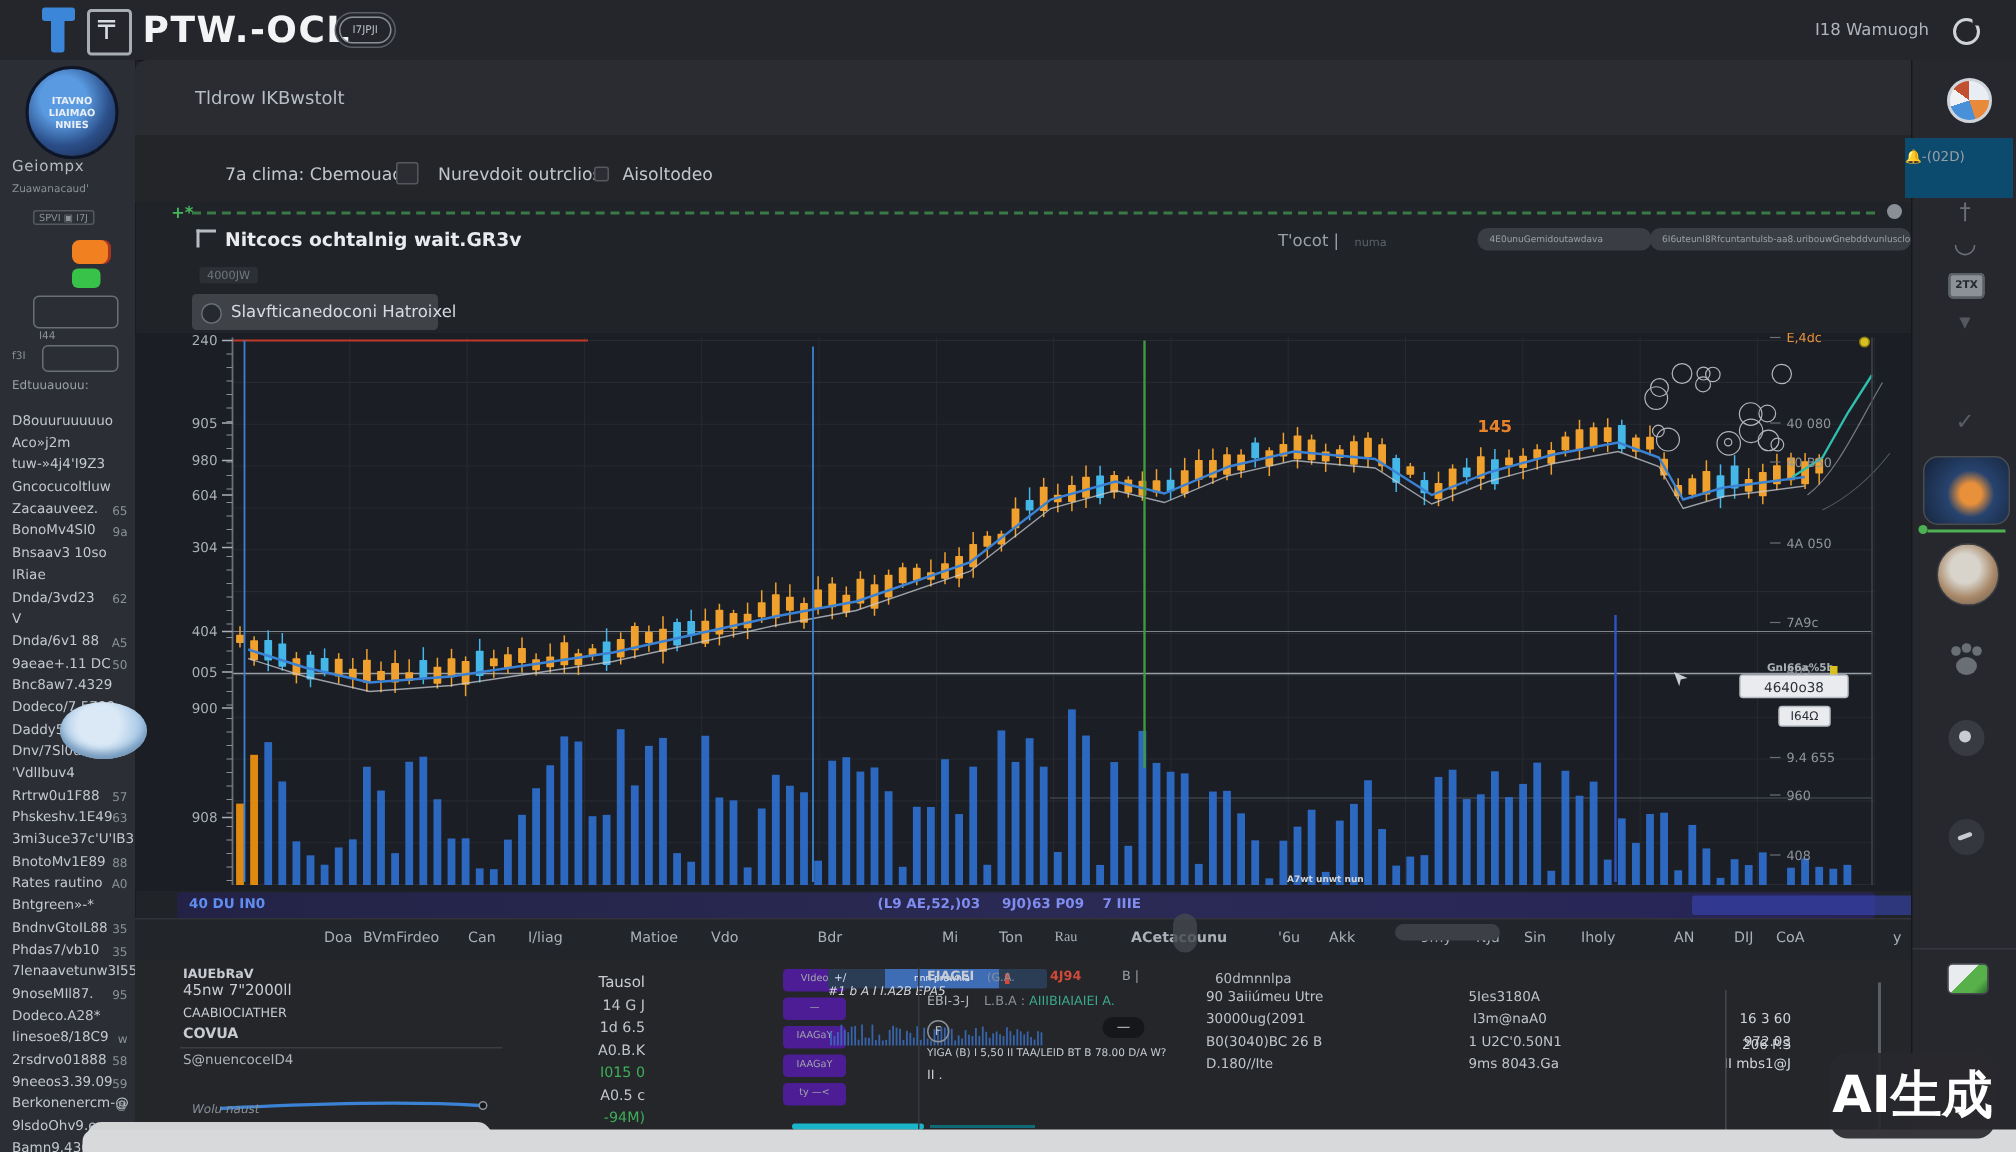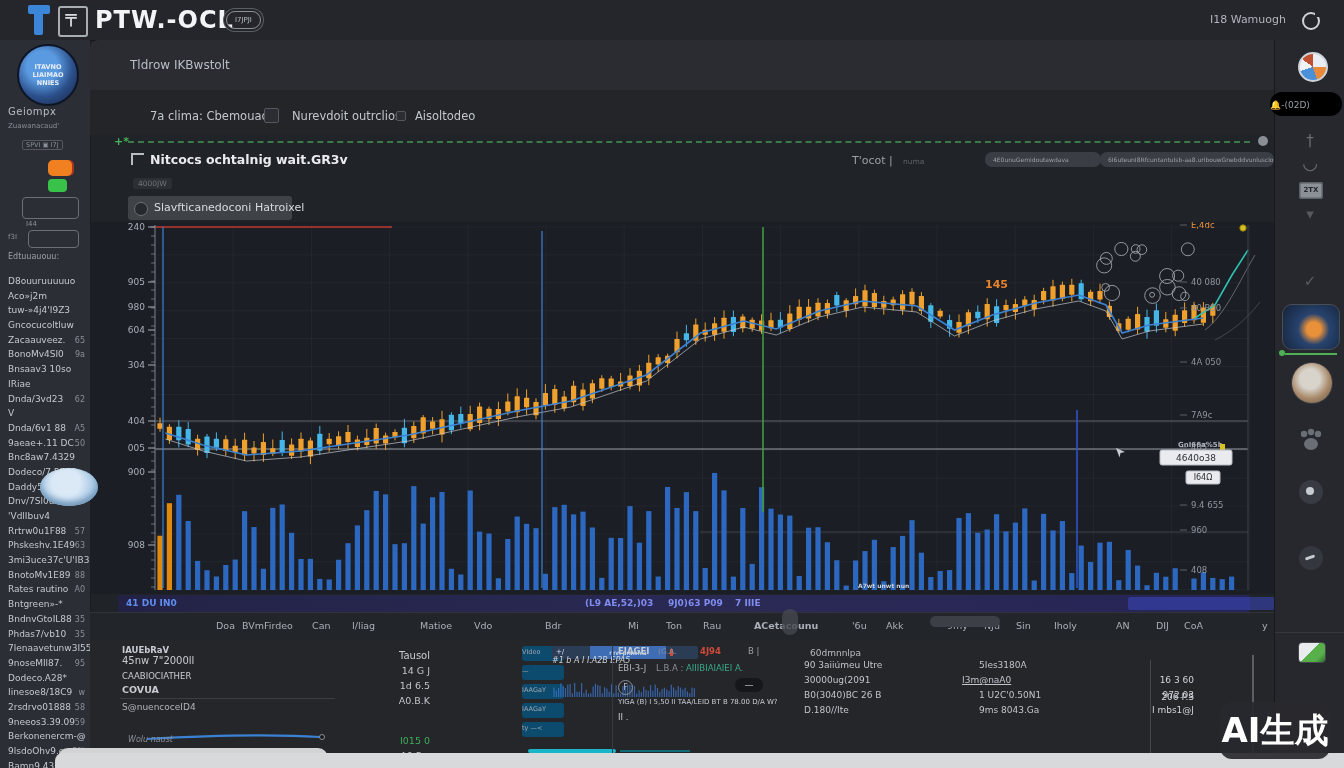--- a/index.html
+++ b/index.html
@@ -67,36 +67,36 @@
   #pbarHi{position:absolute;left:1010px;top:2px;width:238px;height:13px;background:#3b49c0;opacity:.55;border-radius:2px}
   .ptxt{position:absolute;top:3px;font-size:9px;font-weight:bold;color:#5f8df0}
   #xaxis{left:90px;top:612px;width:1184px;height:28px;background:#222529;border-top:1px solid #30333a}
   .xtick{position:absolute;top:7px;font-size:9.5px;color:#aab0b8}
   #xHandle{left:930px;top:616px;width:70px;height:11px;background:#3c4046;border-radius:6px}
   #xPill{left:782px;top:609px;width:16px;height:26px;background:#45494f;border-radius:8px;opacity:.8}
   
   #panels{left:90px;top:640px;width:1184px;height:128px;background:#24262a}
   .pA{position:absolute;font-size:8.5px;color:#c8ccd2}
   #colB div{height:15px;font-size:9.5px;color:#c0c5cb;text-align:right}
-  .btnPill{position:absolute;left:432px;width:42px;height:15px;background:#0c4a6e;border-radius:3px;
-           font-size:6.5px;color:#a0a6ad;line-height:13px}
+  .btnPill{position:absolute;left:432px;width:42px;height:15px;background:#4c1d95;border-radius:3px;
+           font-size:6.5px;color:#a0a6ad;text-align:center;line-height:13px}
   #pdBar{left:462px;top:6px;width:146px;height:13px;background:#2b3c55;border-radius:2px;overflow:hidden}
   #pdBarMid{position:absolute;left:38px;top:0;width:76px;height:13px;background:#3f6db5;color:#eef2f8;font-size:6px;line-height:13px;text-align:center;overflow:hidden}
   #pdBarRed{position:absolute;left:118px;top:3px;width:3px;height:7px;background:#d04a3a}
   #tealBar{left:438px;top:109px;width:88px;height:4px;background:#19b5c8;border-radius:2px}
   #tealBar2{left:530px;top:110px;width:70px;height:2px;background:#0e6a77}
   #tblScroll{left:1162px;top:15px;width:2px;height:100px;background:#5a5f66}
   #tblScroll2{left:1060px;top:20px;width:1px;height:95px;background:#44484e}
   
   #rail{left:1274px;top:40px;width:70px;height:728px;background:#26282d;border-left:1px solid #17181b}
   .railItem{position:absolute;left:0;width:70px;text-align:center}
   #railPalette{left:23px;top:12px;width:26px;height:26px;border-radius:50%;
      background:conic-gradient(#e8eef4 0 25%,#e88a3a 25% 45%,#4a90d8 45% 70%,#f0f2f4 70% 85%,#c05030 85%);
      border:2px solid #cfd4da}
-  #railBell{left:-5px;top:52px;width:72px;height:24px;background:#000000;border-radius:12px;
+  #railBell{left:-5px;top:52px;width:72px;height:40px;background:#0c4a6e;border-radius:0;
             font-size:9px;color:#9aa0a8;line-height:26px}
   .railGlyph{font-size:15px;color:#6a6f76}
   #railBook{left:24px;top:142px;width:24px;height:17px;background:#8c9097;border-radius:3px;
             font-size:7px;color:#26282d;font-weight:bold;line-height:17px;text-align:center;
             box-shadow:inset 0 0 0 1.5px #5b5f66}
   #thumb1{left:7px;top:264px;width:56px;height:44px;border-radius:10px;border:1px solid #494d54;
           background:radial-gradient(circle at 55% 55%,#e8903a 0 18%,#27436e 40%,#152238 100%)}
   #railLine{left:10px;top:313px;width:52px;height:2px;background:#4db052}
   #railLineDot{left:4px;top:310px;width:6px;height:6px;border-radius:50%;background:#4db052}
   #thumb2{left:16px;top:322px;width:40px;height:40px;border-radius:50%;
@@ -708,36 +708,36 @@
     <rect x="1220" y="444" width="5" height="7" fill="#d8c020"></rect>
     <path d="M1116 448 l9 4 l-4.5 1 l-1 4.5 z" fill="#c8cdd2"></path>
     <rect x="1160" y="450" width="72" height="15" rx="2" fill="#e9ebef" stroke="#b8bdc4"></rect>
     <text x="1196" y="461" text-anchor="middle" font-size="9" fill="#2b2e33" font-family="DejaVu Sans">4640o38</text>
     <rect x="1186" y="471" width="34" height="13" rx="2" fill="#e9ebef" stroke="#b8bdc4"></rect>
     <text x="1203" y="480" text-anchor="middle" font-size="8" fill="#2b2e33" font-family="DejaVu Sans">I64Ω</text>
   </svg>
 
 <div id="pbar" class="abs">
   <div id="pbarHi"></div>
-  <span class="ptxt txt" style="left:8px">41 DU IN0</span>
+  <span class="ptxt txt" style="left:8px">40 DU IN0</span>
 <span class="ptxt txt" style="left: 467px; color: rgb(127, 140, 240);">(L9 AE,52,)03</span>
     <span class="ptxt txt" style="left: 550px; color: rgb(127, 140, 240);">9J0)63 P09</span>
     <span class="ptxt txt" style="left: 617px; color: rgb(127, 140, 240);">7 IIIE</span>
   </div>
 <div id="xaxis" class="abs">
     <span class="xtick txt" style="left: 126px;">Doa</span>
     <span class="xtick txt" style="left: 152px;">BVmFirdeo</span>
     <span class="xtick txt" style="left: 222px;">Can</span>
     <span class="xtick txt" style="left: 262px;">I/liag</span>
     <span class="xtick txt" style="left: 330px;">Matioe</span>
     <span class="xtick txt" style="left: 384px;">Vdo</span>
     <span class="xtick txt" style="left: 455px;">Bdr</span>
     <span class="xtick txt" style="left: 538px;">Mi</span>
     <span class="xtick txt" style="left: 576px;">Ton</span>
-    <span class="xtick txt" style="left: 613px;">Rau</span>
+    <span class="xtick txt" style="left: 613px; font-family: Liberation Serif, serif;">Rau</span>
     <span class="xtick txt" style="left: 664px; font-weight: bold;">ACetacounu</span>
     <span class="xtick txt" style="left: 762px;">'6u</span>
     <span class="xtick txt" style="left: 796px;">Akk</span>
     <span class="xtick txt" style="left: 857px;">9my</span>
     <span class="xtick txt" style="left: 894px;">NJu</span>
     <span class="xtick txt" style="left: 926px;">Sin</span>
     <span class="xtick txt" style="left: 964px;">Iholy</span>
     <span class="xtick txt" style="left: 1026px;">AN</span>
     <span class="xtick txt" style="left: 1066px;">DIJ</span>
     <span class="xtick txt" style="left: 1094px;">CoA</span>
@@ -760,21 +760,21 @@
     <path d="M25 27 C 80 24, 150 22, 198 25" stroke="#3b82d4" stroke-width="2.2" fill="none"></path>
     <circle cx="200" cy="25" r="2.5" fill="#15171a" stroke="#8a9098"></circle>
   </svg>
   <div class="pA txt" style="left:38px;top:95px;color:#8a9098;font-size:8px;font-style:italic">Wolu naust</div>
 
   <div class="abs txt" style="left:255px;top:10px;width:85px;text-align:right;font-size:10px;color:#c8ccd2">Tausol</div>
   <div id="colB" class="abs" style="left:255px;top:25px;width:85px">
       <div>14 G J</div>
       <div>1d 6.5</div>
       <div>A0.B.K</div>
-      <div style="color: rgb(63, 174, 90); margin-top: 25px;">I015 0</div>
+      <div style="color: rgb(63, 174, 90);">I015 0</div>
       <div>A0.5 c</div>
       <div style="color: rgb(63, 174, 90);">-94M)</div>
     </div>
 
   <div id="btnCol">
       <div class="btnPill txt" style="top: 6px;">VIdeo</div>
       <div class="btnPill txt" style="top: 25px;">—</div>
       <div class="btnPill txt" style="top: 44px;">IAAGaY</div>
       <div class="btnPill txt" style="top: 63px;">IAAGaY</div>
       <div class="btnPill txt" style="top: 82px;">ty —&lt;</div>
@@ -868,21 +868,21 @@
 
   <div class="abs txt" style="left:720px;top:8px;font-size:9px;color:#b8bdc3">60dmnnlpa</div>
   <div id="tblBody" class="abs" style="left:714px;top:20px;width:400px">
       <div style="position: relative; height: 15px; font-size: 9px; color: rgb(192, 197, 203);">
         <span style="position: absolute; left: 0px; white-space: nowrap;">90 3aiiúmeu Utre</span>
         <span style="position: absolute; left: 175px; white-space: nowrap;">5Ies3180A</span>
         <span style="position: absolute; left: 300px; width: 90px; text-align: right; color: rgb(208, 212, 218); white-space: nowrap; margin-top: 32px;">206 P.S</span>
       </div>
       <div style="position: relative; height: 15px; font-size: 9px; color: rgb(192, 197, 203);">
         <span style="position: absolute; left: 0px; white-space: nowrap;">30000ug(2091</span>
-        <span style="position: absolute; left: 158px; white-space: nowrap; text-decoration: underline;">I3m@naA0</span>
+        <span style="position: absolute; left: 178px; white-space: nowrap;">I3m@naA0</span>
         <span style="position: absolute; left: 300px; width: 90px; text-align: right; color: rgb(208, 212, 218); white-space: nowrap;">16 3 60</span>
       </div>
       <div style="position: relative; height: 15px; font-size: 9px; color: rgb(192, 197, 203);">
         <span style="position: absolute; left: 0px; white-space: nowrap;">B0(3040)BC 26 B</span>
         <span style="position: absolute; left: 175px; white-space: nowrap;">1 U2C'0.50N1</span>
         <span style="position: absolute; left: 300px; width: 90px; text-align: right; color: rgb(208, 212, 218); white-space: nowrap;">972.03</span>
       </div>
       <div style="position: relative; height: 15px; font-size: 9px; color: rgb(192, 197, 203);">
         <span style="position: absolute; left: 0px; white-space: nowrap;">D.180//Ite</span>
         <span style="position: absolute; left: 175px; white-space: nowrap;">9ms 8043.Ga</span>

